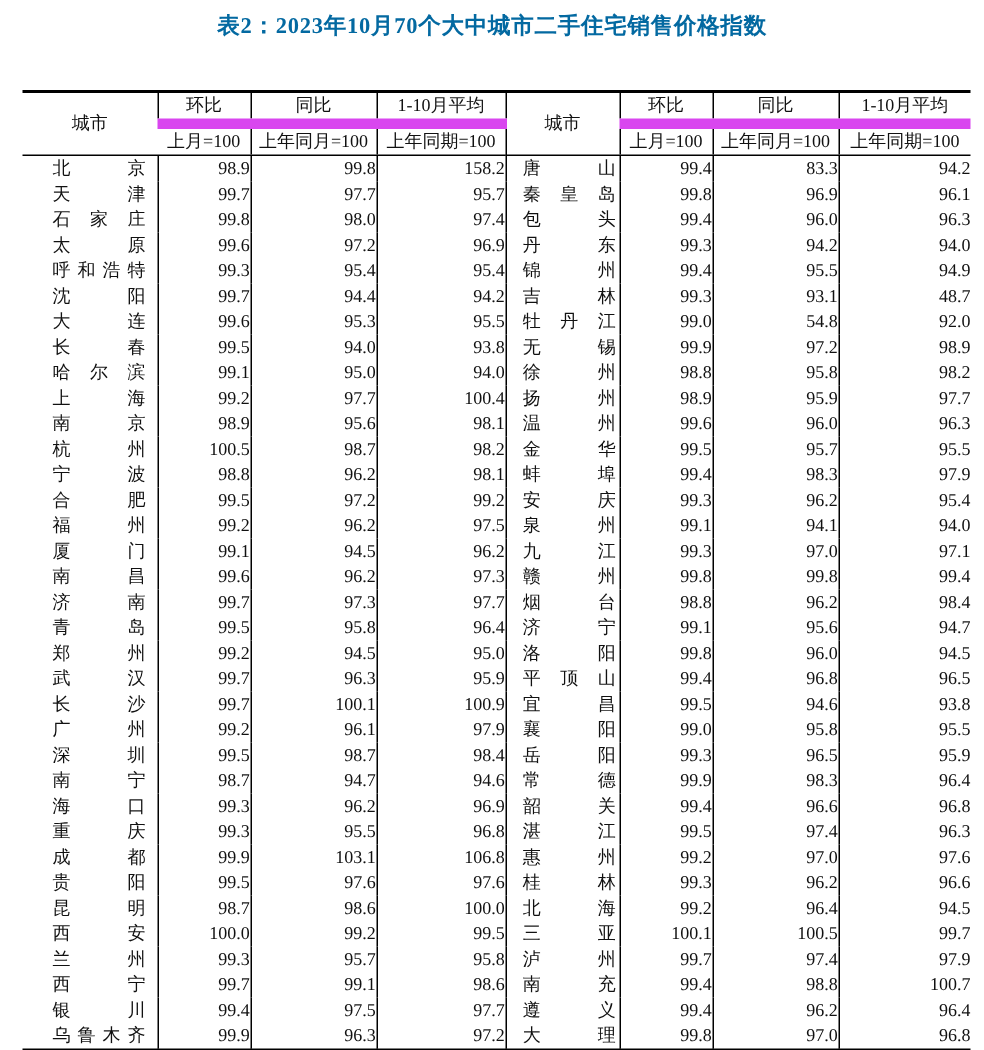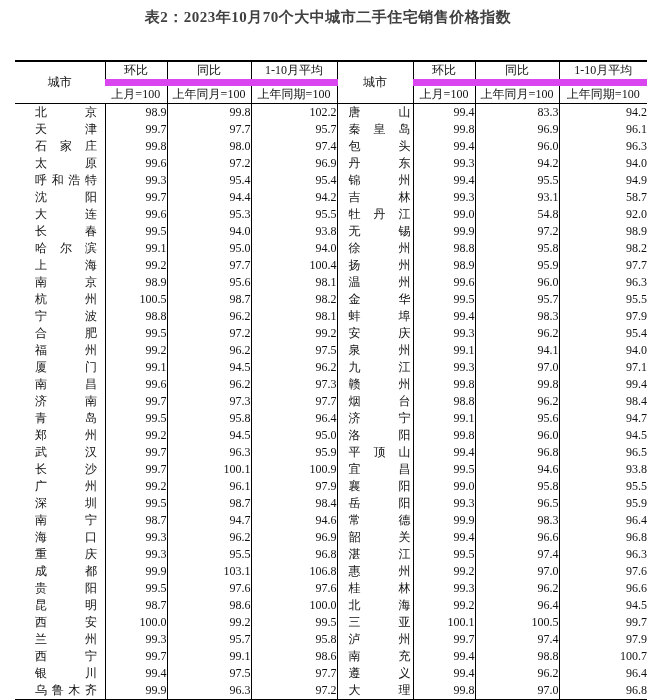--- a/index.html
+++ b/index.html
@@ -17,21 +17,21 @@
     overflow: hidden;
   }
   .title {
     position: absolute;
     top: 8px;
     left: 0;
     width: 656px;
     text-align: center;
     font-size: 15px;
     font-weight: bold;
-    color: #404040;
+    color: #0369a1;
     letter-spacing: 0.5px;
   }
   table.idx {
     position: absolute;
     left: 15px;
     top: 60px;
     width: 632px;
     height: 630px;
     border-collapse: collapse;
     table-layout: fixed;
@@ -123,21 +123,21 @@
     <tbody id="table-body">
         <tr>
           <td class="city-cell cleft">
             <div class="city">
               <span>北</span>
               <span>京</span>
             </div>
           </td>
           <td class="num">98.9</td>
           <td class="num">99.8</td>
-          <td class="num">102.2</td>
+          <td class="num">158.2</td>
           <td class="city-cell cright">
             <div class="city">
               <span>唐</span>
               <span>山</span>
             </div>
           </td>
           <td class="num">99.4</td>
           <td class="num">83.3</td>
           <td class="num">94.2</td>
         </tr>
@@ -236,21 +236,21 @@
           <td class="num">94.4</td>
           <td class="num">94.2</td>
           <td class="city-cell cright">
             <div class="city">
               <span>吉</span>
               <span>林</span>
             </div>
           </td>
           <td class="num">99.3</td>
           <td class="num">93.1</td>
-          <td class="num">58.7</td>
+          <td class="num">48.7</td>
         </tr>
         <tr>
           <td class="city-cell cleft">
             <div class="city">
               <span>大</span>
               <span>连</span>
             </div>
           </td>
           <td class="num">99.6</td>
           <td class="num">95.3</td>

